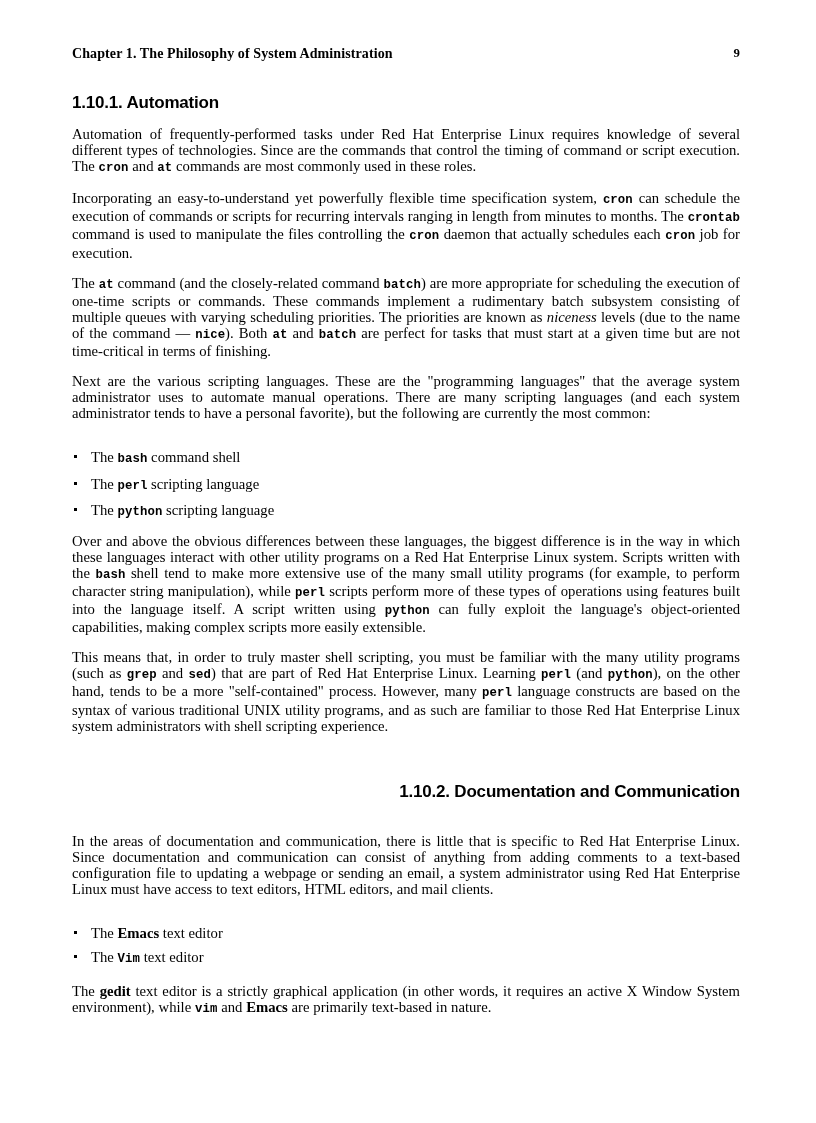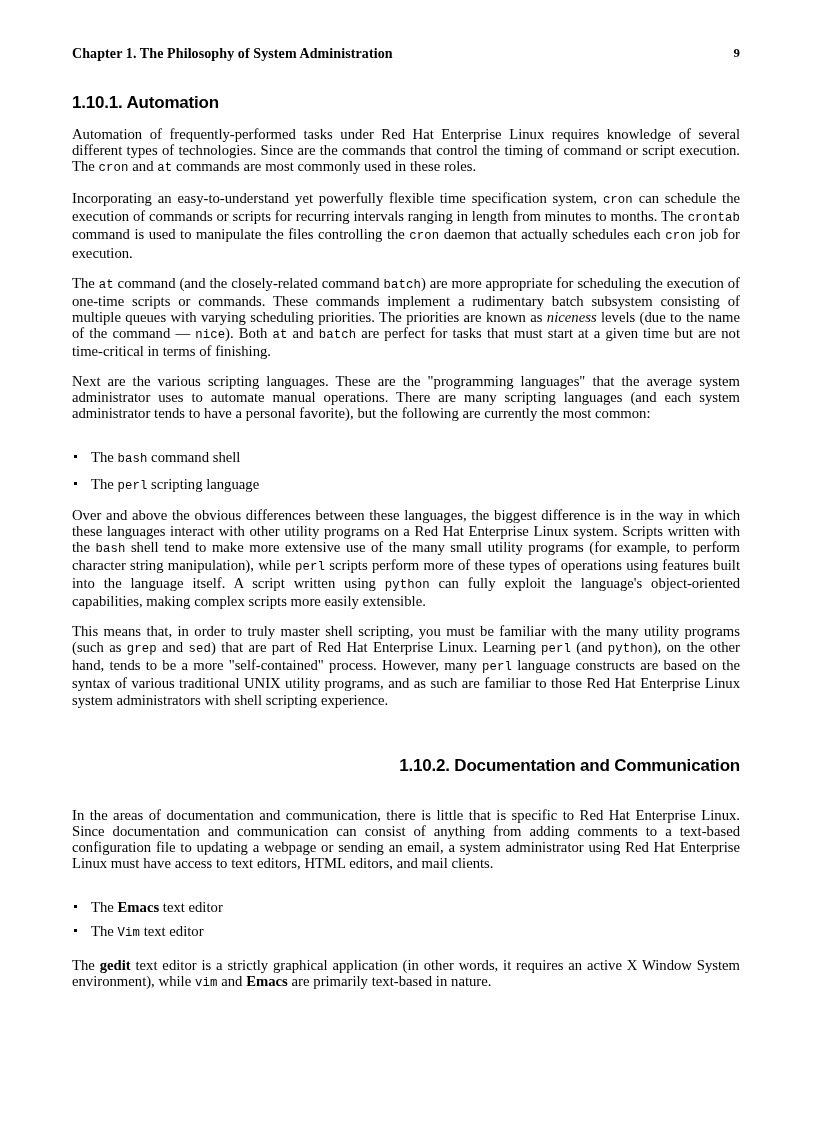--- a/index.html
+++ b/index.html
@@ -85,20 +85,21 @@
   }
   p.body-text.last-of-block {
     margin-bottom: 0;
     margin-top: 16px;
   }
 
   code, .mono {
     font-family: "Liberation Mono", "DejaVu Sans Mono", monospace;
     font-size: 12.3px;
     letter-spacing: 0.1px;
+    font-weight: bold;
   }
   .it { font-style: italic; }
   .bd { font-weight: bold; }
 
   ul.bullet-list {
     list-style: none;
     margin: 0 0 13px 0;
     padding: 0;
   }
   ul.bullet-list.first { margin-top: 28px; }
@@ -137,20 +138,21 @@
 
     <p class="body-text"><span>Incorporating an easy-to-understand yet powerfully flexible time specification system, </span><code>cron</code><span> can schedule the execution of commands or scripts for recurring intervals ranging in length from minutes to months. The </span><code>crontab</code><span> command is used to manipulate the files controlling the </span><code>cron</code><span> daemon that actually schedules each </span><code>cron</code><span> job for execution.</span></p>
 
     <p class="body-text"><span>The </span><code>at</code><span> command (and the closely-related command </span><code>batch</code><span>) are more appropriate for scheduling the execution of one-time scripts or commands. These commands implement a rudimentary batch subsystem consisting of multiple queues with varying scheduling priorities. The priorities are known as </span><span class="it">niceness</span><span> levels (due to the name of the command — </span><code>nice</code><span>). Both </span><code>at</code><span> and </span><code>batch</code><span> are perfect for tasks that must start at a given time but are not time-critical in terms of finishing.</span></p>
 
     <p class="body-text">Next are the various scripting languages. These are the "programming languages" that the average system administrator uses to automate manual operations. There are many scripting languages (and each system administrator tends to have a personal favorite), but the following are currently the most common:</p>
 
     <ul class="bullet-list first">
       <li><span class="bullet-marker"></span><span>The </span><code>bash</code><span> command shell</span></li>
       <li><span class="bullet-marker"></span><span>The </span><code>perl</code><span> scripting language</span></li>
+      <li><span class="bullet-marker"></span><span>The </span><code>python</code><span> scripting language</span></li>
     </ul>
 
     <p class="body-text"><span>Over and above the obvious differences between these languages, the biggest difference is in the way in which these languages interact with other utility programs on a Red Hat Enterprise Linux system. Scripts written with the </span><code>bash</code><span> shell tend to make more extensive use of the many small utility programs (for example, to perform character string manipulation), while </span><code>perl</code><span> scripts perform more of these types of operations using features built into the language itself. A script written using </span><code>python</code><span> can fully exploit the language's object-oriented capabilities, making complex scripts more easily extensible.</span></p>
 
     <p class="body-text"><span>This means that, in order to truly master shell scripting, you must be familiar with the many utility programs (such as </span><code>grep</code><span> and </span><code>sed</code><span>) that are part of Red Hat Enterprise Linux. Learning </span><code>perl</code><span> (and </span><code>python</code><span>), on the other hand, tends to be a more "self-contained" process. However, many </span><code>perl</code><span> language constructs are based on the syntax of various traditional UNIX utility programs, and as such are familiar to those Red Hat Enterprise Linux system administrators with shell scripting experience.</span></p>
 
     <h2 class="section-heading second">1.10.2. Documentation and Communication</h2>
 
     <p class="body-text">In the areas of documentation and communication, there is little that is specific to Red Hat Enterprise Linux. Since documentation and communication can consist of anything from adding comments to a text-based configuration file to updating a webpage or sending an email, a system administrator using Red Hat Enterprise Linux must have access to text editors, HTML editors, and mail clients.</p>
 

